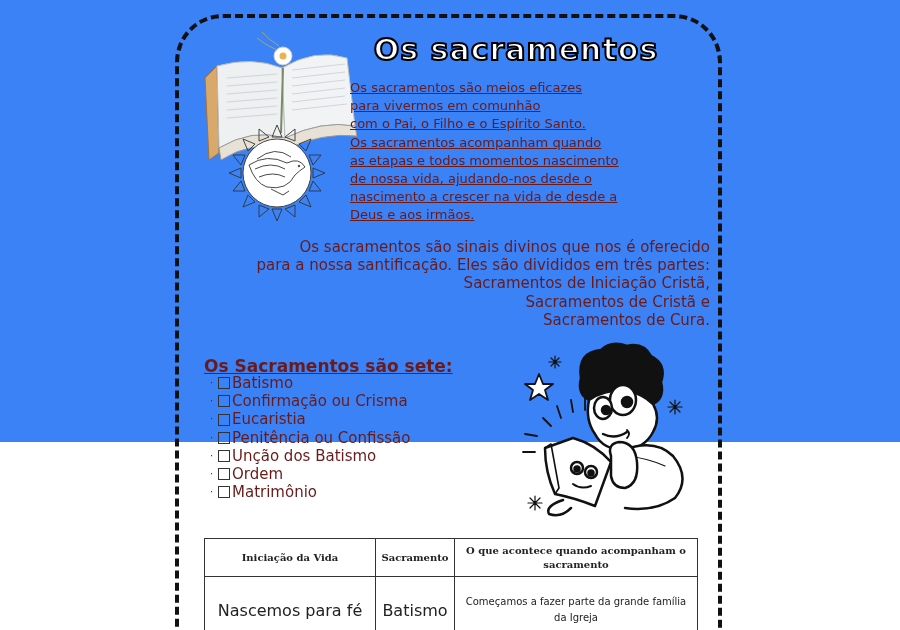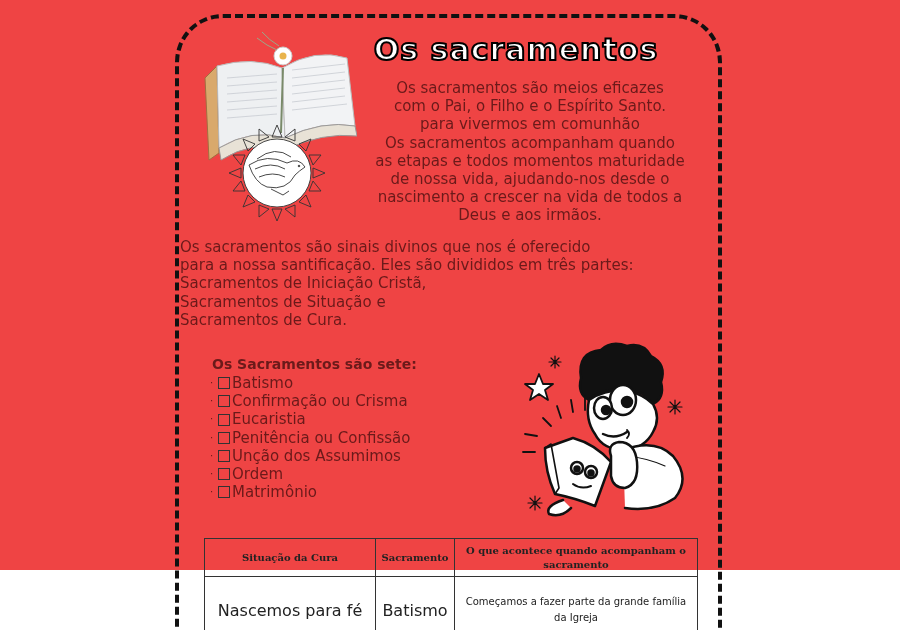--- a/index.html
+++ b/index.html
@@ -2,22 +2,22 @@
 <html><head>
   <meta charset="utf-8">
   <style>
     * { margin: 0; padding: 0; box-sizing: border-box; }
     html, body {
       width: 900px; height: 630px; overflow: hidden;
       background: #ffffff;
       font-family: "DejaVu Sans", sans-serif;
     }
     .page {
-      position: absolute; left: 0; top: 0; width: 900px; height: 570px;
-      background: #ef4444;
+      position: absolute; left: 0; top: 0; width: 900px; height: 442px;
+      background: #3b82f6;
     }
     .frame {
       position: absolute;
       left: 175px; top: 14px;
       width: 547px; height: 700px;
       border: 4px dashed #111;
       border-radius: 48px 48px 0 0;
     }
     .title {
       position: absolute;
@@ -30,43 +30,45 @@
       letter-spacing: 1px;
       color: #fff;
       -webkit-text-stroke: 2px #000;
       text-shadow: 0 0 1px #000;
       line-height: 40px;
     }
     .intro {
       position: absolute;
       left: 350px; top: 79px;
       width: 360px;
-      text-align: center;
+      text-align: left;
+      color: #6b1a1a;
+      font-size: 13px;
+      line-height: 18.2px;
+      font-family: "DejaVu Sans", sans-serif;
+      text-decoration: underline;
+    }
+    .intro div { white-space: nowrap; }
+    .para2 {
+      position: absolute;
+      left: 180px; top: 238px;
+      width: 530px;
+      text-align: right;
       color: #6b1a1a;
       font-size: 15px;
       line-height: 18.2px;
-      font-family: "DejaVu Sans", sans-serif;
-    }
-    .intro div { white-space: nowrap; }
-    .para2 {
-      position: absolute;
-      left: 180px; top: 238px;
-      width: 530px;
-      text-align: left;
-      color: #6b1a1a;
-      font-size: 15px;
-      line-height: 18.2px;
     }
     .para2 div { white-space: nowrap; }
     .list-title {
       position: absolute;
-      left: 212px; top: 356px;
+      left: 204px; top: 356px;
       color: #6b1a1a;
       font-weight: bold;
-      font-size: 14px;
+      font-size: 17px;
+      text-decoration: underline;
     }
     .list {
       position: absolute;
       left: 210px; top: 374px;
       color: #6b1a1a;
       font-size: 15px;
       line-height: 18.2px;
       list-style: none;
     }
     .list li { white-space: nowrap; display: flex; align-items: center; }
@@ -176,34 +178,34 @@
         <path d="M-6 16 L6 22 L12 18"></path>
         <circle cx="22" cy="-7" r="0.8" fill="#333"></circle>
       </g>
     </svg>
   </div>
 
   <div class="title">Os sacramentos</div>
 
   <div class="intro">
     <div>Os sacramentos são meios eficazes</div>
+    <div>para vivermos em comunhão</div>
     <div>com o Pai, o Filho e o Espírito Santo.</div>
-    <div>para vivermos em comunhão</div>
     <div>Os sacramentos acompanham quando</div>
-    <div>as etapas e todos momentos maturidade</div>
+    <div>as etapas e todos momentos nascimento</div>
     <div>de nossa vida, ajudando-nos desde o</div>
-    <div>nascimento a crescer na vida de todos a</div>
+    <div>nascimento a crescer na vida de desde a</div>
     <div>Deus e aos irmãos.</div>
   </div>
 
   <div class="para2">
     <div>Os sacramentos são sinais divinos que nos é oferecido</div>
     <div>para a nossa santificação. Eles são divididos em três partes:</div>
     <div>Sacramentos de Iniciação Cristã,</div>
-    <div>Sacramentos de Situação e</div>
+    <div>Sacramentos de Cristã e</div>
     <div>Sacramentos de Cura.</div>
   </div>
 
   <div class="list-title">Os Sacramentos são sete:</div>
 
   <ul class="list">
     <li>
         <span class="dot">·</span>
         <span class="box"></span>
         <span>Batismo</span>
@@ -219,21 +221,21 @@
         <span>Eucaristia</span>
       </li>
     <li>
         <span class="dot">·</span>
         <span class="box"></span>
         <span>Penitência ou Confissão</span>
       </li>
     <li>
         <span class="dot">·</span>
         <span class="box"></span>
-        <span>Unção dos Assumimos</span>
+        <span>Unção dos Batismo</span>
       </li>
     <li>
         <span class="dot">·</span>
         <span class="box"></span>
         <span>Ordem</span>
       </li>
     <li>
         <span class="dot">·</span>
         <span class="box"></span>
         <span>Matrimônio</span>
@@ -280,21 +282,21 @@
       <path d="M58 146 Q66 152 76 148" stroke-width="2"></path>
 
       <path d="M96 118 Q92 106 104 104 Q120 104 122 124 Q124 146 110 150 Q98 150 96 138 Z" fill="#fff"></path>
       <path d="M48 162 Q30 168 34 176 Q46 180 56 170" fill="#fff"></path>
     </svg>
   </div>
 
   <table class="sac">
     <thead>
       <tr>
-        <th class="col1">Situação da Cura</th>
+        <th class="col1">Iniciação da Vida</th>
         <th class="col2">Sacramento</th>
         <th>O que acontece quando acompanham o sacramento</th>
       </tr>
     </thead>
     <tbody>
       <tr>
         <td class="big">Nascemos para fé</td>
         <td class="big">Batismo</td>
         <td class="small">Começamos a fazer parte da grande família da Igreja</td>
       </tr>

